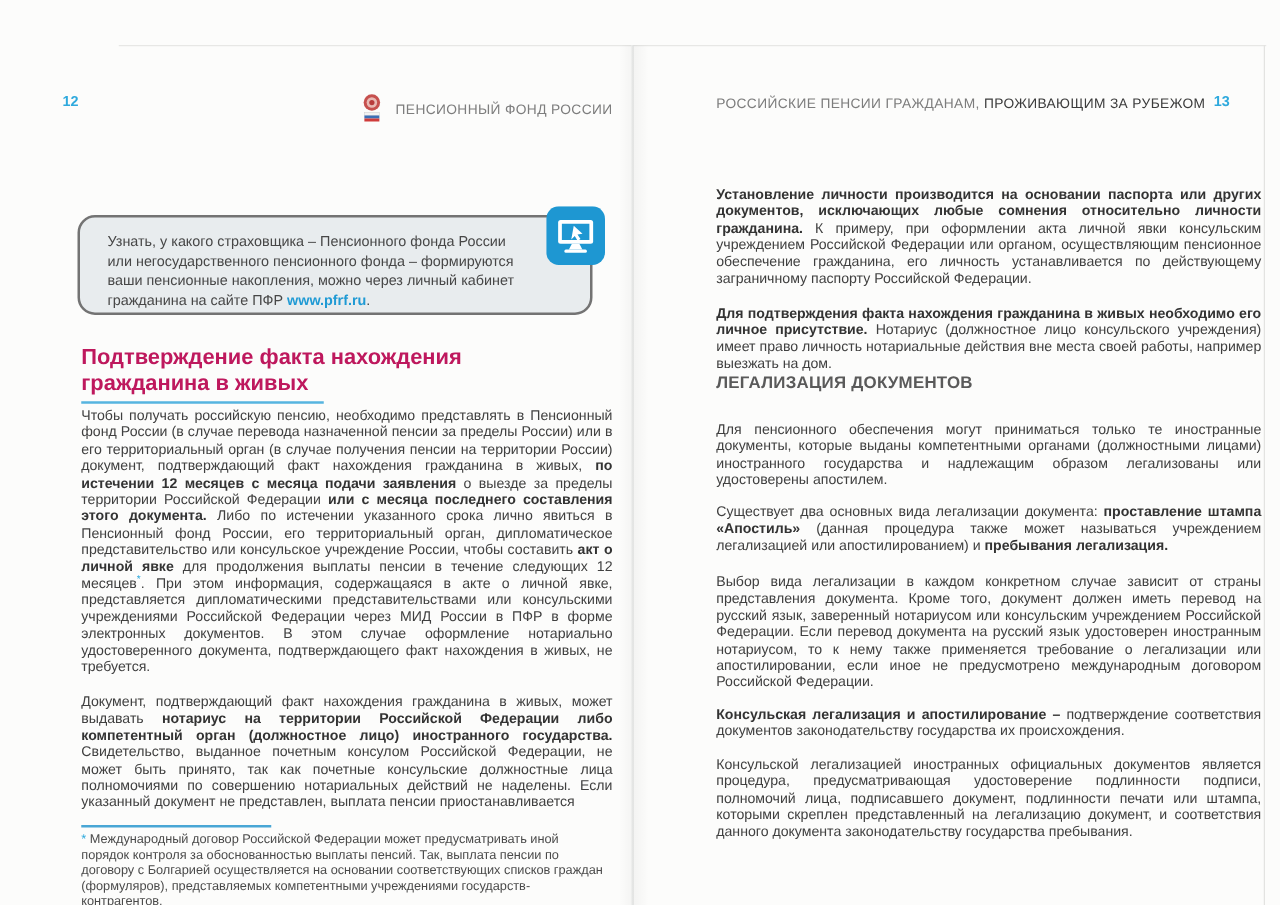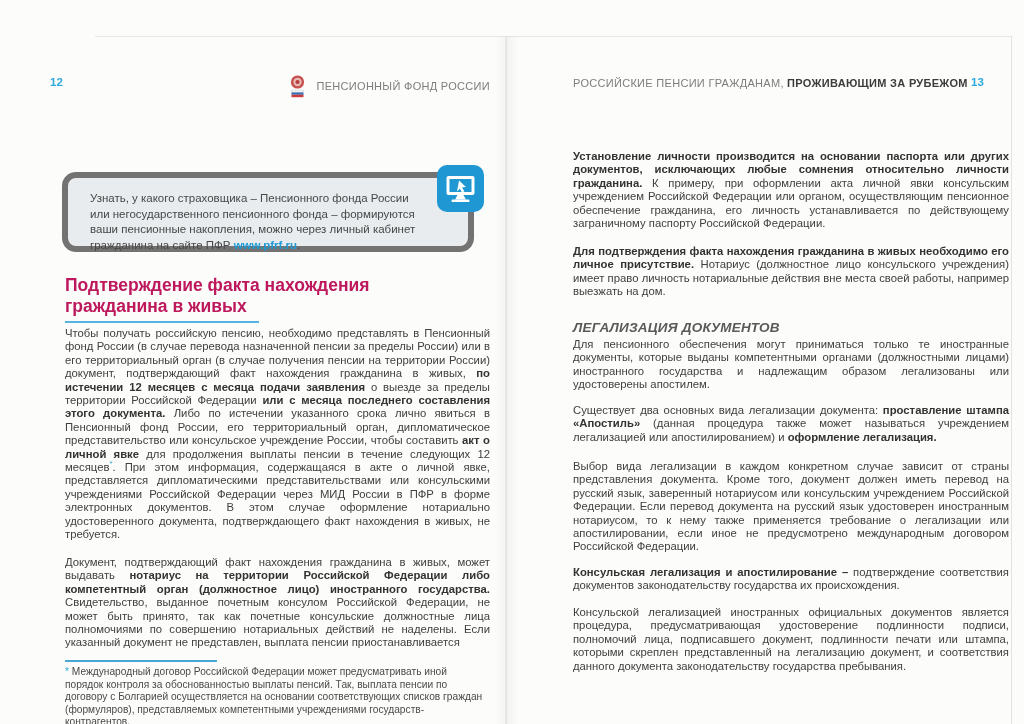--- a/index.html
+++ b/index.html
@@ -17,34 +17,34 @@
   .gutter-shade{position:absolute;left:495px;top:36px;width:24px;height:688px;
     background:linear-gradient(to right,rgba(0,0,0,0),rgba(0,0,0,0.035),rgba(0,0,0,0));}
   .edge-right{position:absolute;left:1011px;top:36px;width:1px;height:688px;background:#e3e3e1;}
 
   .page{position:absolute;top:0;height:724px;}
   .page-left{left:0;width:505px;}
   .page-right{left:507px;width:517px;}
 
   .pagenum{position:absolute;font-size:11.5px;font-weight:bold;color:#2ea9dd;}
   .header-row{position:absolute;font-size:11px;color:#7d7d7d;letter-spacing:.3px;white-space:nowrap;}
-  .hdr-bold{font-weight:bold;color:#3c3c3c;}
+  .hdr-bold{font-weight:normal;color:#3c3c3c;}
 
   .body-text{
     position:absolute;font-size:11.3px;line-height:13.4px;color:#404040;
     text-align:justify;margin:0;
   }
   .bold{font-weight:bold;color:#333;}
   .link{color:#1f9ad4;font-weight:bold;}
   .accent{color:#2ea9dd;}
   sup{font-size:8px;line-height:0;}
 
   .infobox{
     position:absolute;left:62px;top:172px;width:412px;height:80px;
-    background:#e8ecee;border:6px solid #737373;border-radius:14px;
+    background:#e8ecee;border:2px solid #737373;border-radius:14px;
     box-sizing:border-box;
   }
   .infobox p{
     margin:0;padding:13px 0 0 22px;width:340px;
     font-size:11.5px;line-height:15.6px;color:#474747;text-align:left;
   }
   .monitor-badge{position:absolute;left:437px;top:165px;width:47px;height:47px;}
 
   .h2-blue{
     position:absolute;left:65px;top:275px;width:360px;margin:0;
@@ -125,25 +125,25 @@
       <span>РОССИЙСКИЕ ПЕНСИИ ГРАЖДАНАМ, </span><span class="hdr-bold">ПРОЖИВАЮЩИМ ЗА РУБЕЖОМ</span>
     </div>
 
     <div class="pagenum" style="left:464px;top:76px;">13</div>
 
 
     <p class="body-text" style="left:66px;top:150px;width:436px;"><span class="bold">Установление личности производится на основании паспорта или других документов, исключающих любые сомнения относительно личности гражданина.</span><span> К примеру, при оформлении акта личной явки консульским учреждением Российской Федерации или органом, осуществляющим пенсионное обеспечение гражданина, его личность устанавливается по действующему заграничному паспорту Российской Федерации.</span></p>
 
     <p class="body-text" style="left:66px;top:245px;width:436px;"><span class="bold">Для подтверждения факта нахождения гражданина в живых необходимо его личное присутствие.</span><span> Нотариус (должностное лицо консульского учреждения) имеет право личность нотариальные действия вне места своей работы, например выезжать на дом.</span></p>
 
-    <h3 class="h3-gray" style="top:320px;font-style:italic;">ЛЕГАЛИЗАЦИЯ ДОКУМЕНТОВ</h3>
+    <h3 class="h3-gray" style="top:298px;">ЛЕГАЛИЗАЦИЯ ДОКУМЕНТОВ</h3>
 
     <p class="body-text" style="left:66px;top:338px;width:436px;"><span>Для пенсионного обеспечения могут приниматься только те иностранные документы, которые выданы компетентными органами (должностными лицами) иностранного государства и надлежащим образом легализованы или удостоверены апостилем.</span></p>
 
-    <p class="body-text" style="left:66px;top:404px;width:436px;"><span>Существует два основных вида легализации документа: </span><span class="bold">проставление штампа «Апостиль»</span><span> (данная процедура также может называться учреждением легализацией или апостилированием) и </span><span class="bold">оформление легализация.</span></p>
+    <p class="body-text" style="left:66px;top:404px;width:436px;"><span>Существует два основных вида легализации документа: </span><span class="bold">проставление штампа «Апостиль»</span><span> (данная процедура также может называться учреждением легализацией или апостилированием) и </span><span class="bold">пребывания легализация.</span></p>
 
     <p class="body-text" style="left:66px;top:460px;width:436px;"><span>Выбор вида легализации в каждом конкретном случае зависит от страны представления документа. Кроме того, документ должен иметь перевод на русский язык, заверенный нотариусом или консульским учреждением Российской Федерации. Если перевод документа на русский язык удостоверен иностранным нотариусом, то к нему также применяется требование о легализации или апостилировании, если иное не предусмотрено международным договором Российской Федерации.</span></p>
 
     <p class="body-text" style="left:66px;top:566px;width:436px;"><span class="bold">Консульская легализация и апостилирование –</span><span> подтверждение соответствия документов законодательству государства их происхождения.</span></p>
 
     <p class="body-text" style="left:66px;top:606px;width:436px;"><span>Консульской легализацией иностранных официальных документов является процедура, предусматривающая удостоверение подлинности подписи, полномочий лица, подписавшего документ, подлинности печати или штампа, которыми скреплен представленный на легализацию документ, и соответствия данного документа законодательству государства пребывания.</span></p>
 
   </div>
 </div>
 

